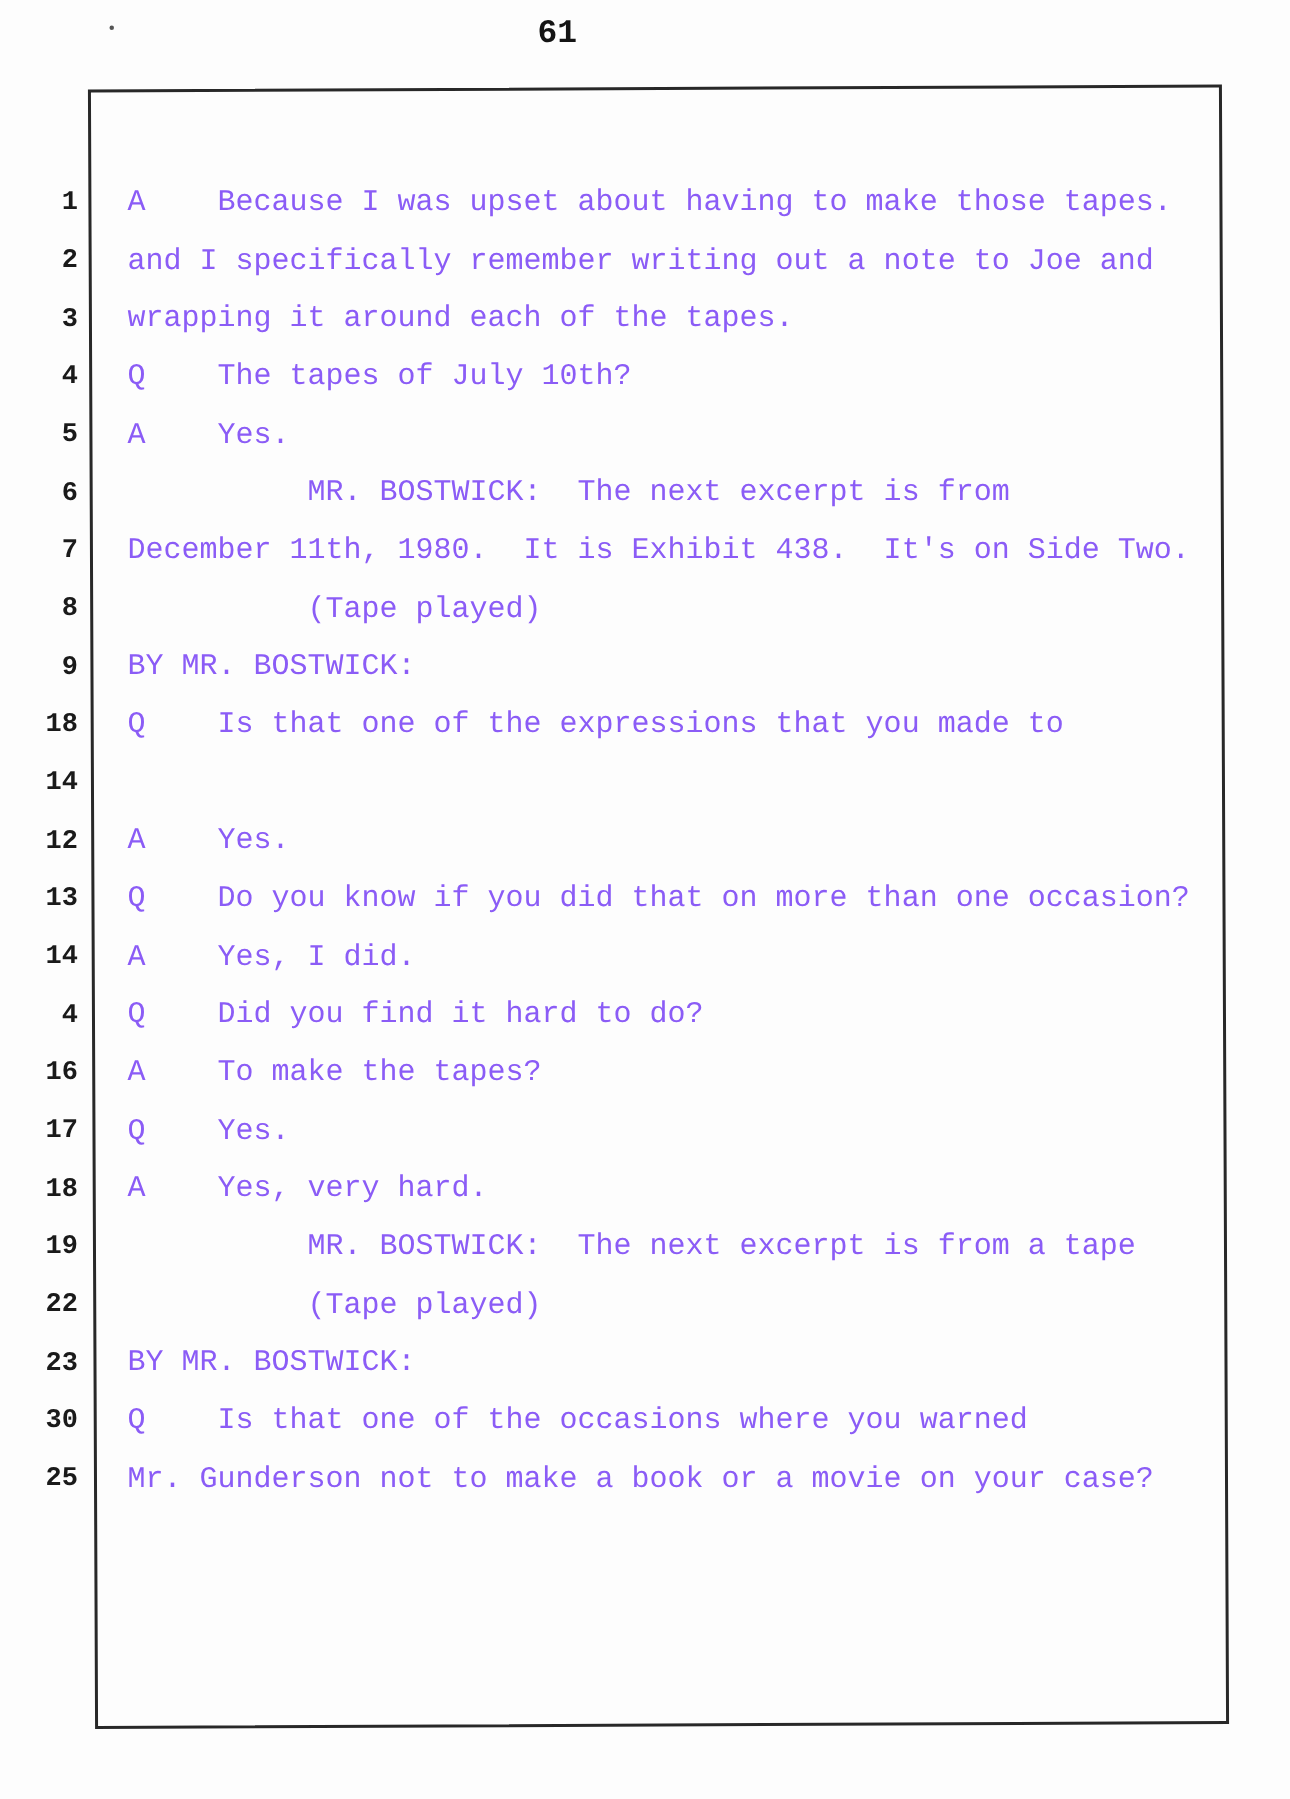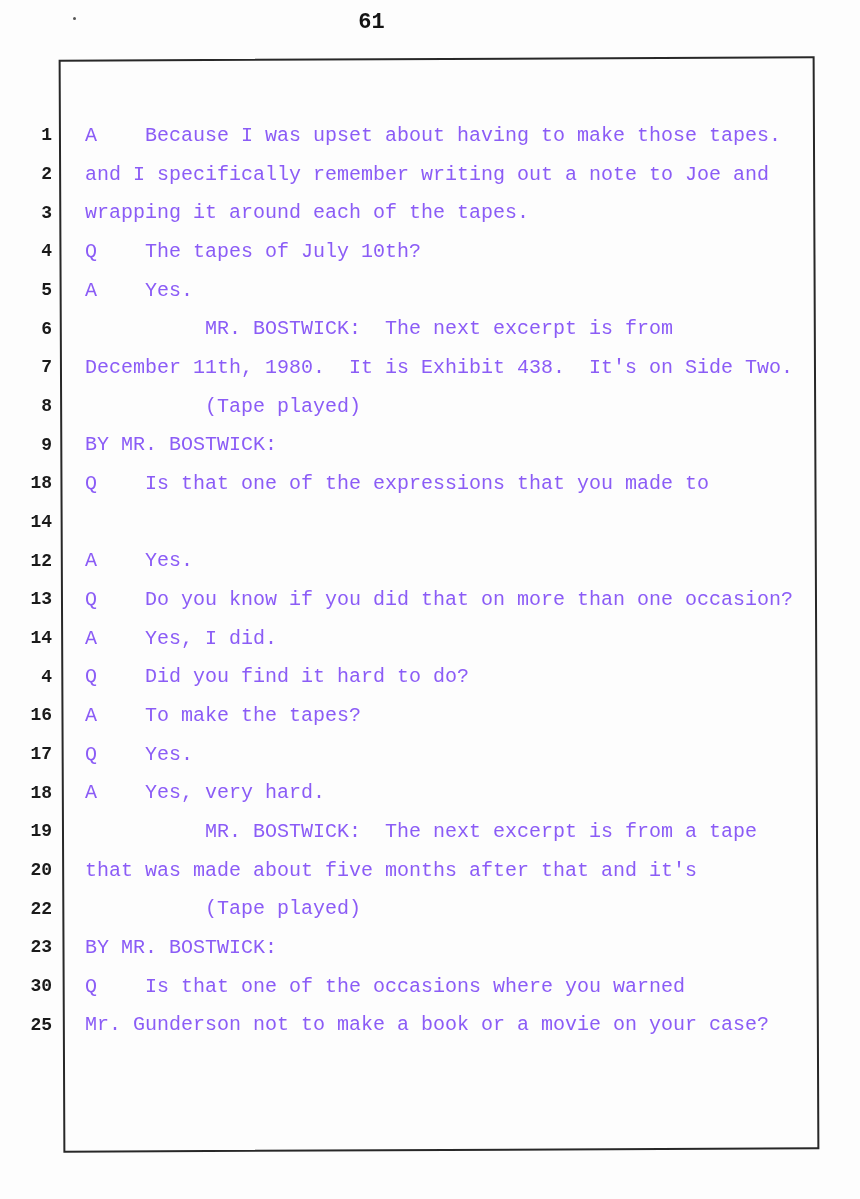--- a/index.html
+++ b/index.html
@@ -151,24 +151,20 @@
     </div>
     <div class="line">
       <span class="num">18</span>
       <span class="text">A    Yes, very hard.</span>
     </div>
     <div class="line">
       <span class="num">19</span>
       <span class="text">          MR. BOSTWICK:  The next excerpt is from a tape</span>
     </div>
     <div class="line">
-      <span class="num">20</span>
-      <span class="text">that was made about five months after that and it's</span>
-    </div>
-    <div class="line">
       <span class="num">22</span>
       <span class="text">          (Tape played)</span>
     </div>
     <div class="line">
       <span class="num">23</span>
       <span class="text">BY MR. BOSTWICK:</span>
     </div>
     <div class="line">
       <span class="num">30</span>
       <span class="text">Q    Is that one of the occasions where you warned</span>

